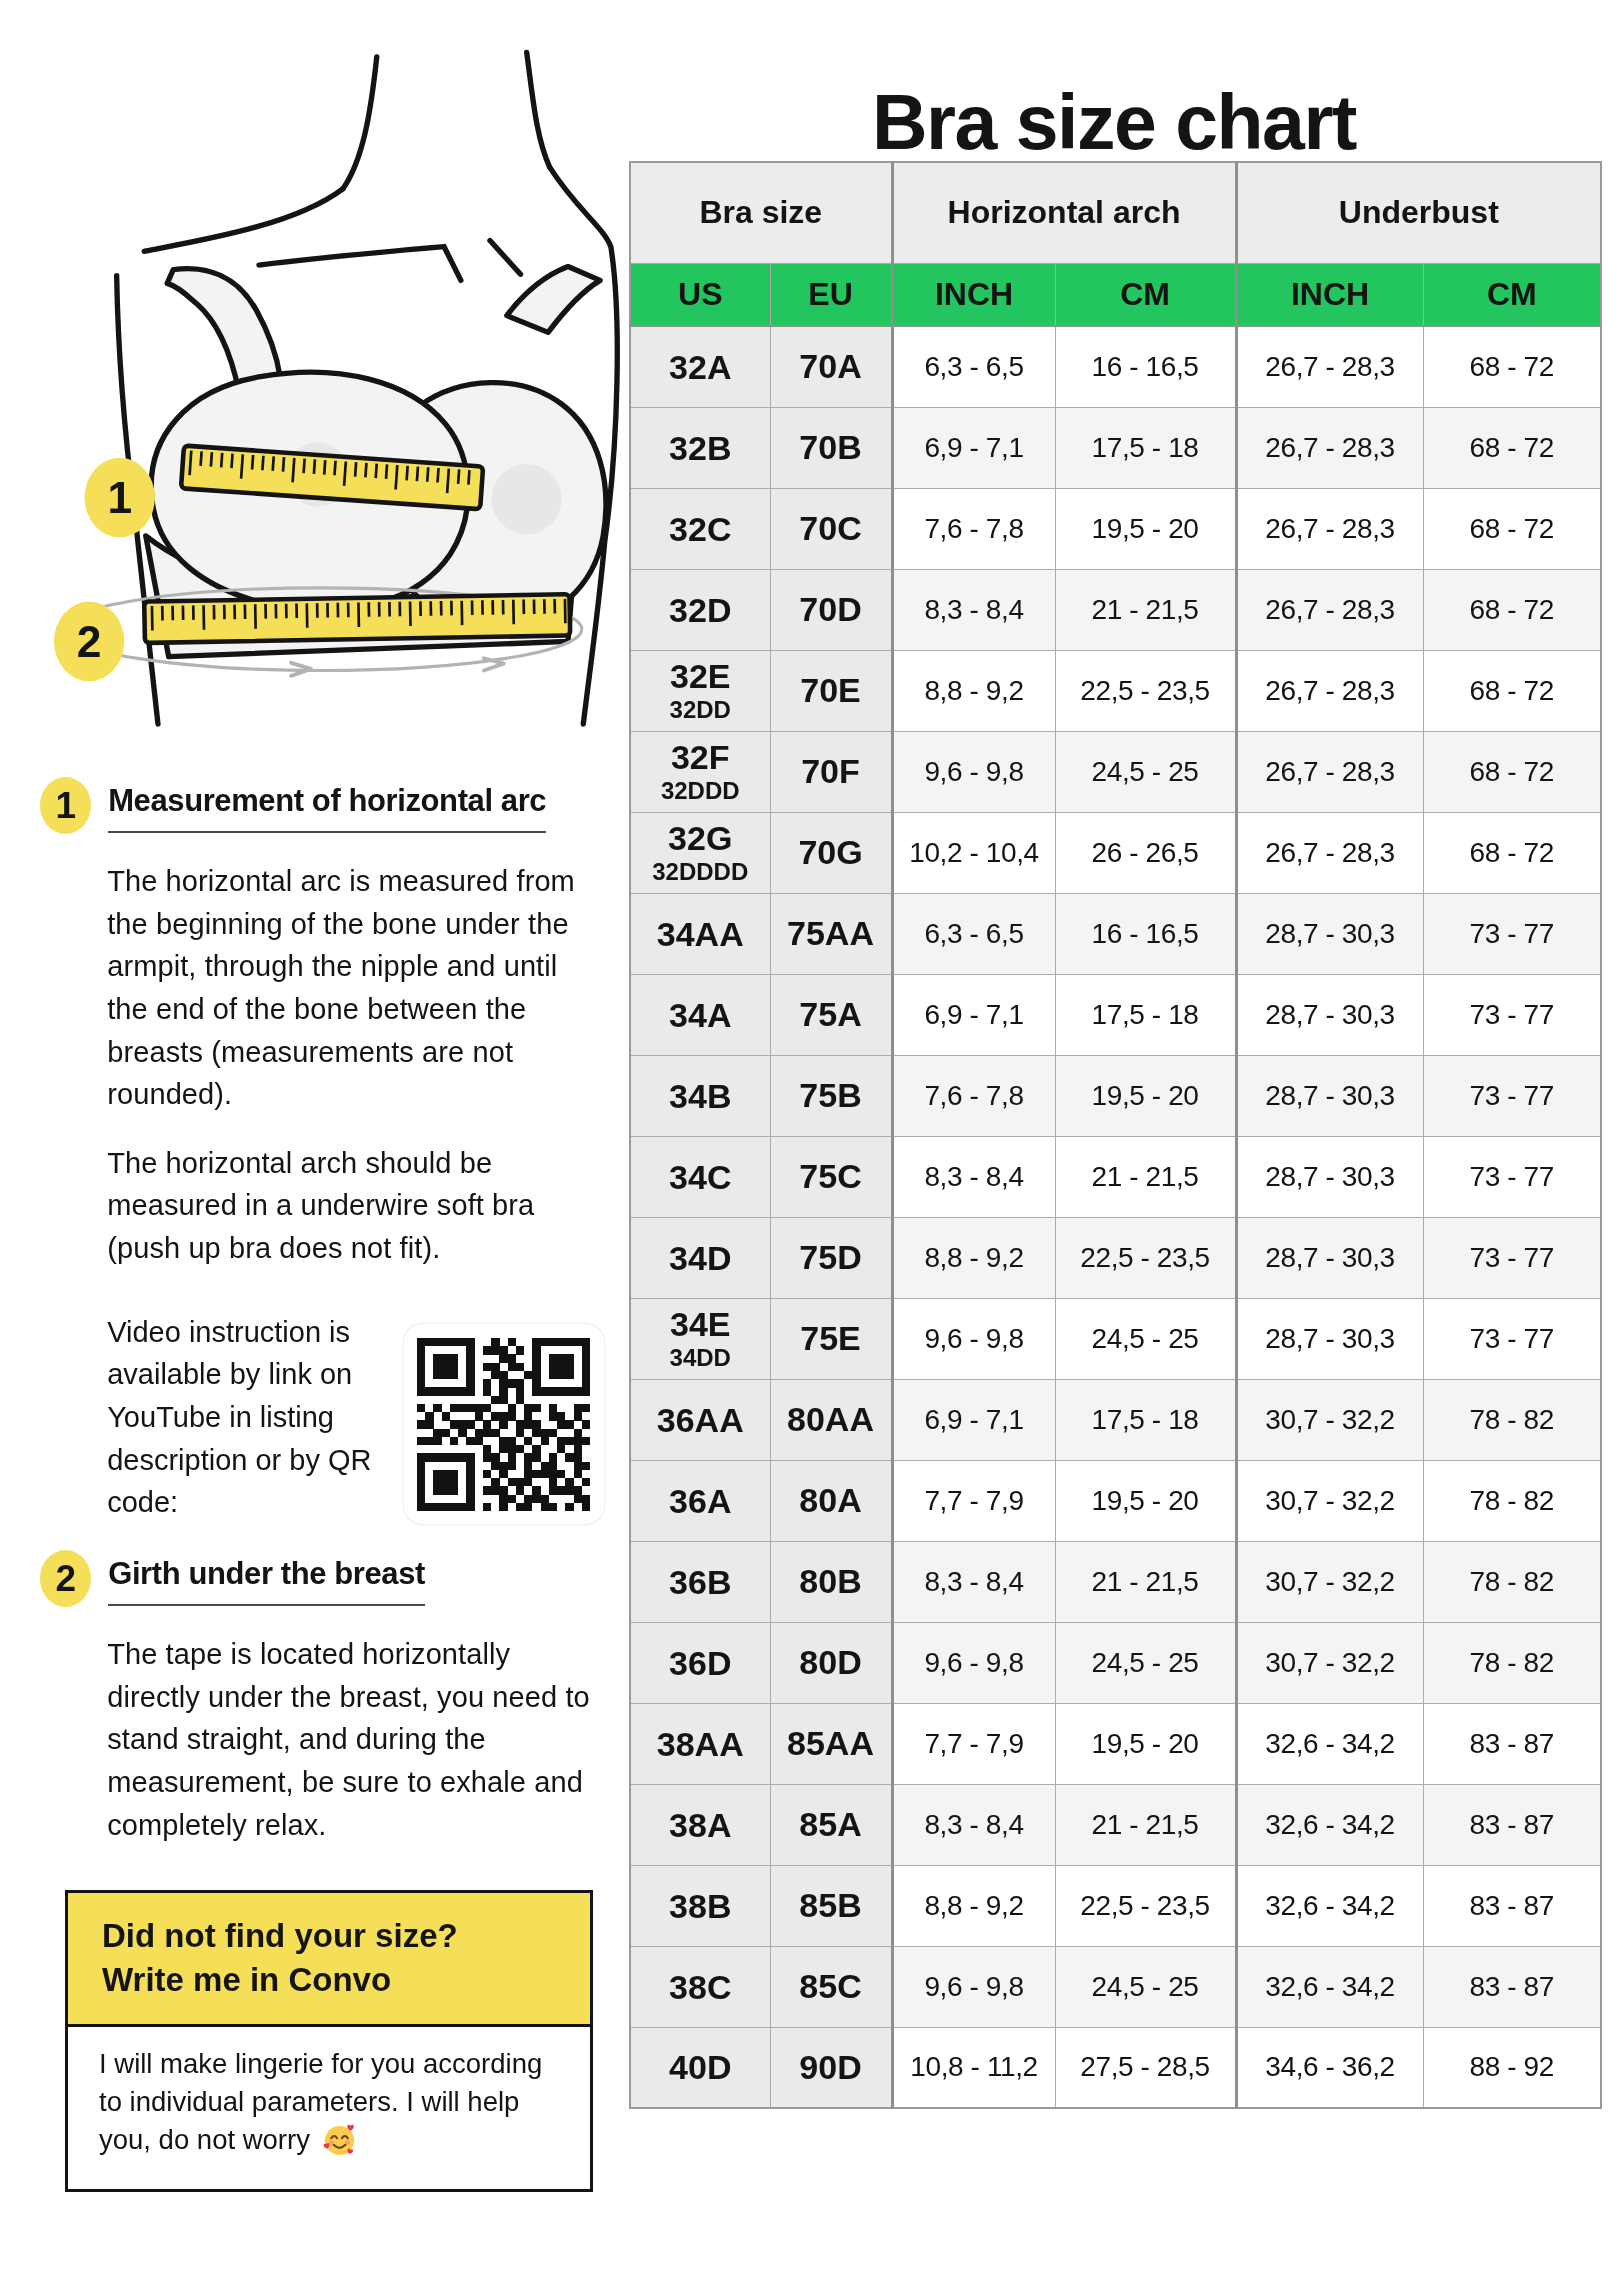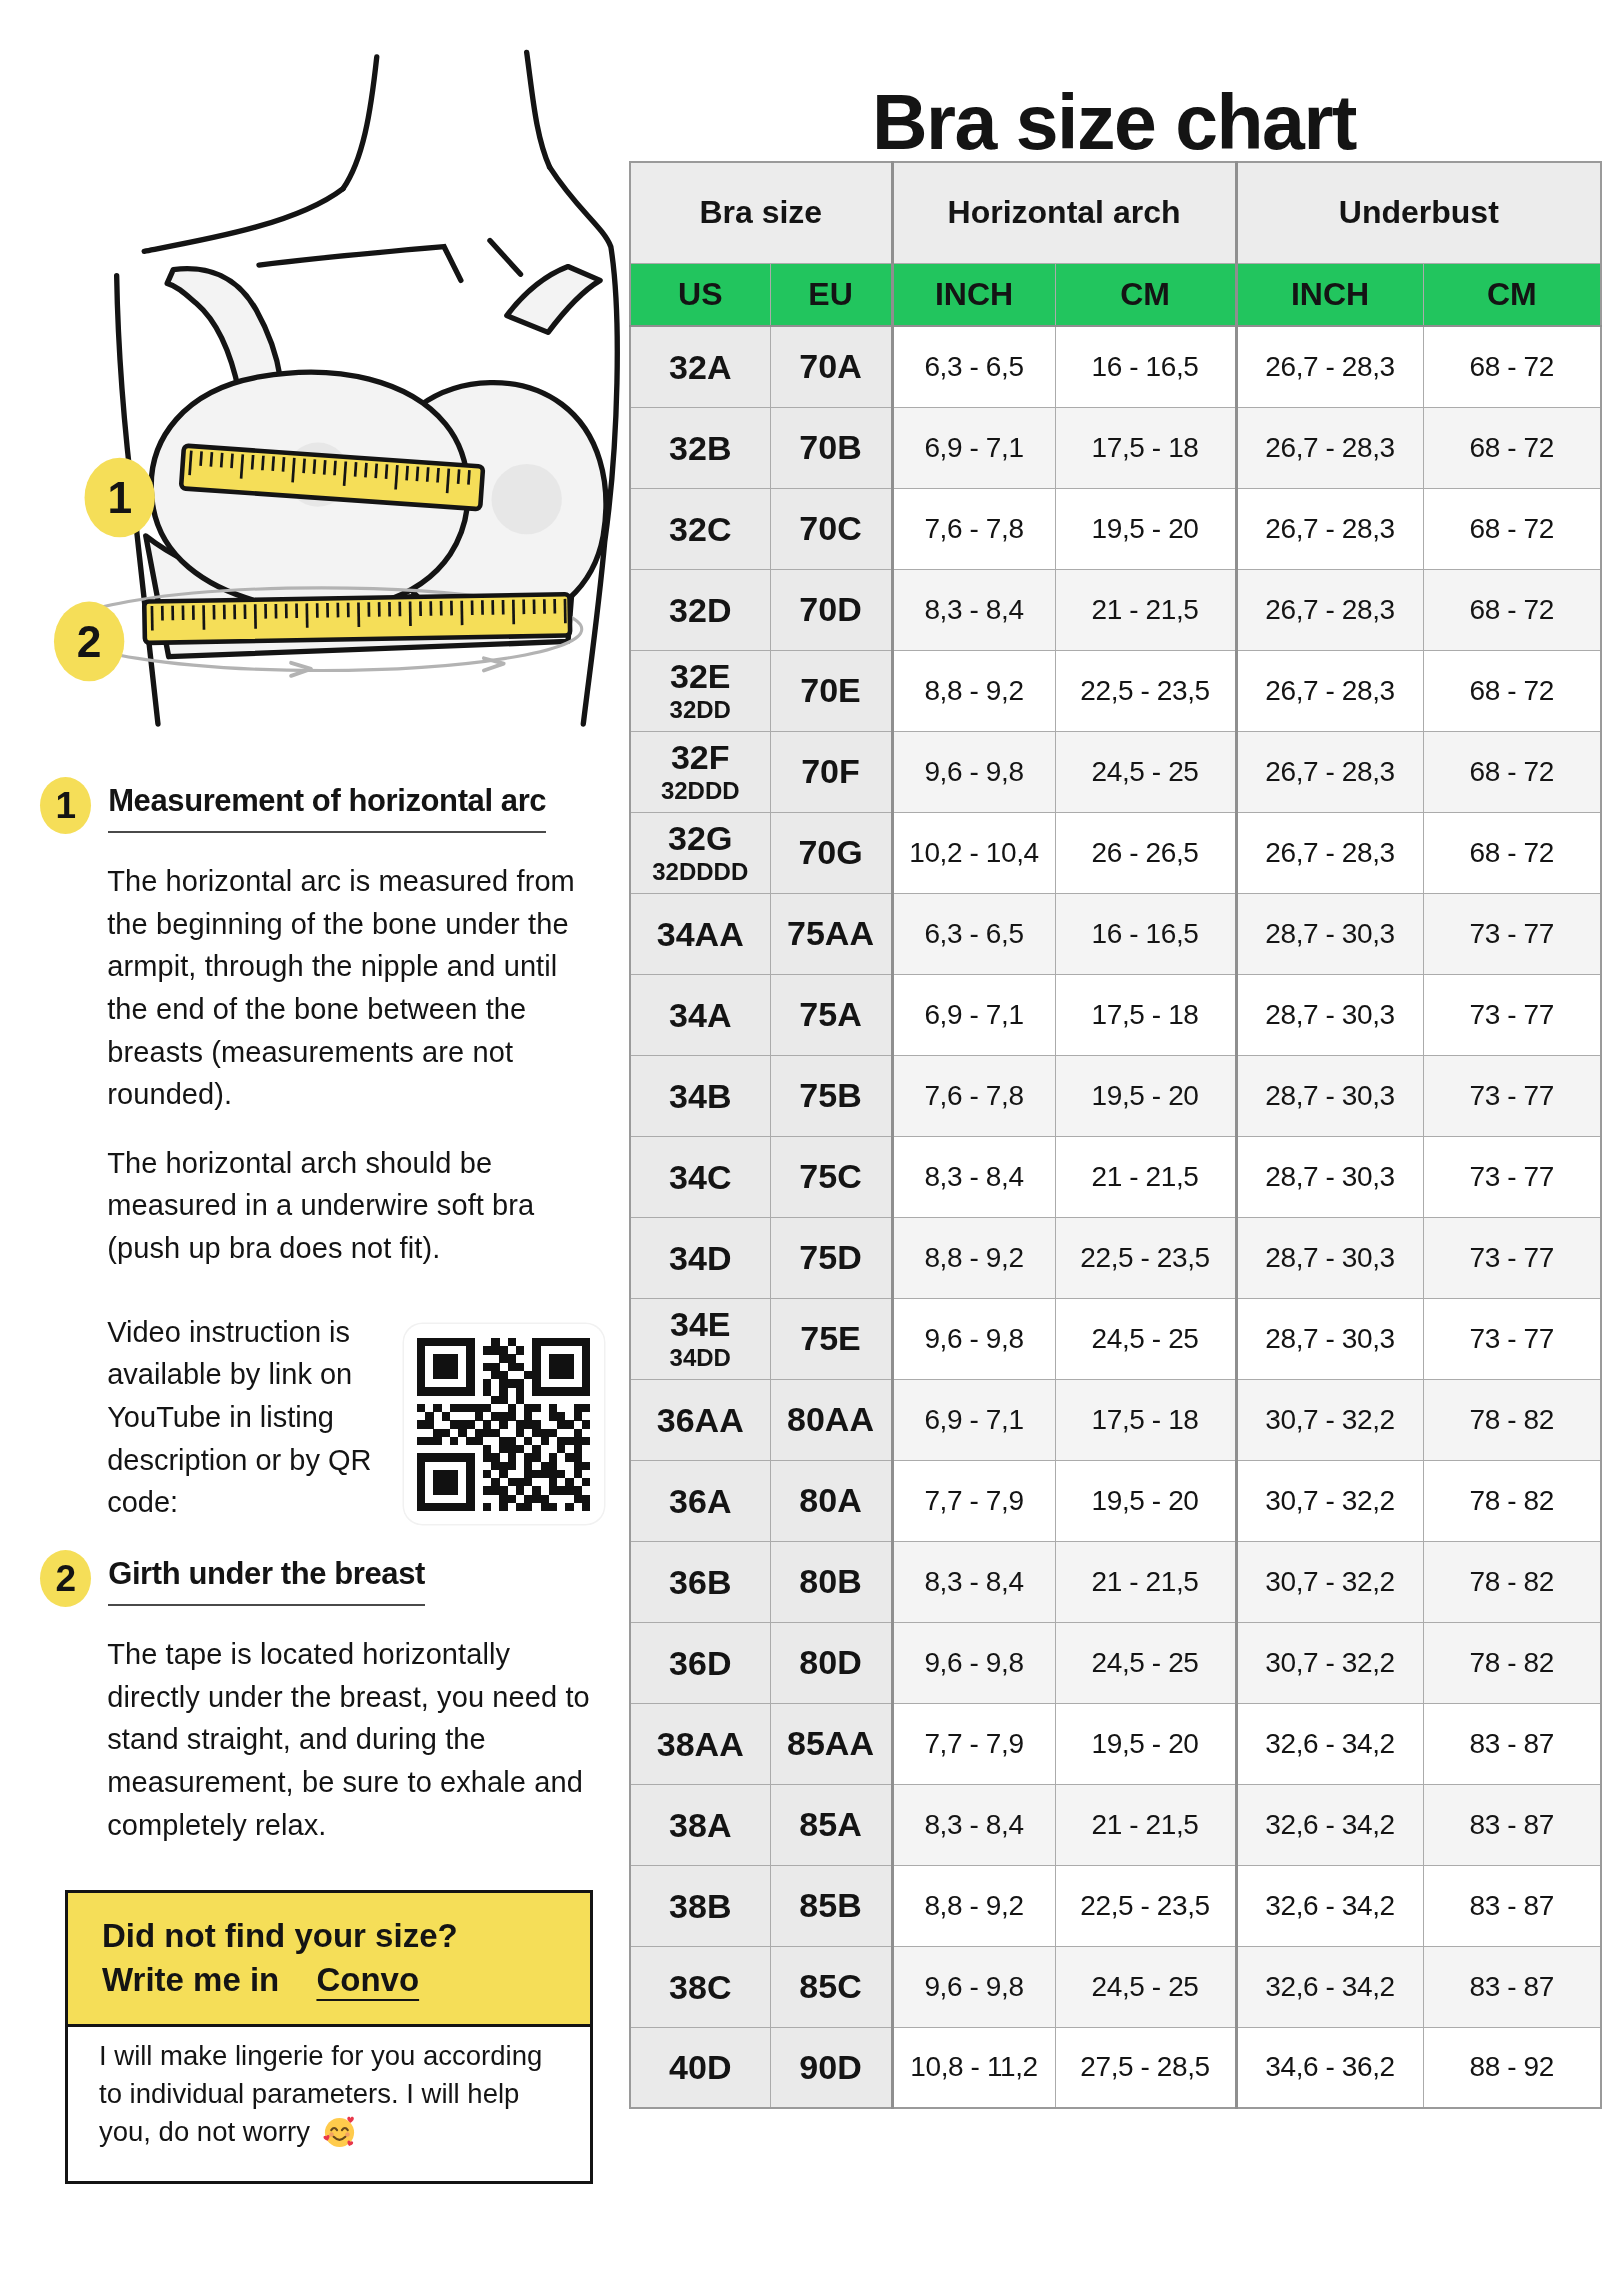--- a/index.html
+++ b/index.html
@@ -41,22 +41,22 @@
   .video-row{display:flex;margin:41px 0 0 67px;gap:21.4px;align-items:flex-end;}
   .video-text{width:275px;font-size:29px;line-height:1.47;}
   .qr-card{flex:0 0 auto;width:200px;height:200px;border-radius:18.4px;background:#fff;
     box-shadow:0 0 0 1.5px #f1f1f1;padding:13.8px;}
   .qr-card svg{display:block;width:173px;height:173px;}
 
   
   .promo{position:absolute;left:34px;top:1844px;width:528px;border:3.1px solid #141414;background:#fff;}
   .promo-head{background:#F5DE58;border-bottom:3.1px solid #141414;padding:21.4px 34px 23px;
     font-size:33px;font-weight:800;line-height:1.32;}
-  .promo-link{text-decoration:underline;text-decoration-thickness:2.3px;text-underline-offset:7.7px;cursor:pointer;margin-left:28px;}
-  .promo-body{padding:10px 31px 23px;font-size:27.5px;line-height:1.37;}
+  .promo-link{text-decoration-thickness:2.3px;text-underline-offset:7.7px;cursor:pointer;}
+  .promo-body{padding:18px 31px 23px;font-size:27.5px;line-height:1.37;}
   .emoji{display:inline-block;vertical-align:-7.7px;margin-left:4.6px;}
 </style>
 </head>
 <body>
 
 <div class="page">
 
   <div class="left">
 
     <svg class="illus" width="589" height="689" viewBox="0 0 770 900">

